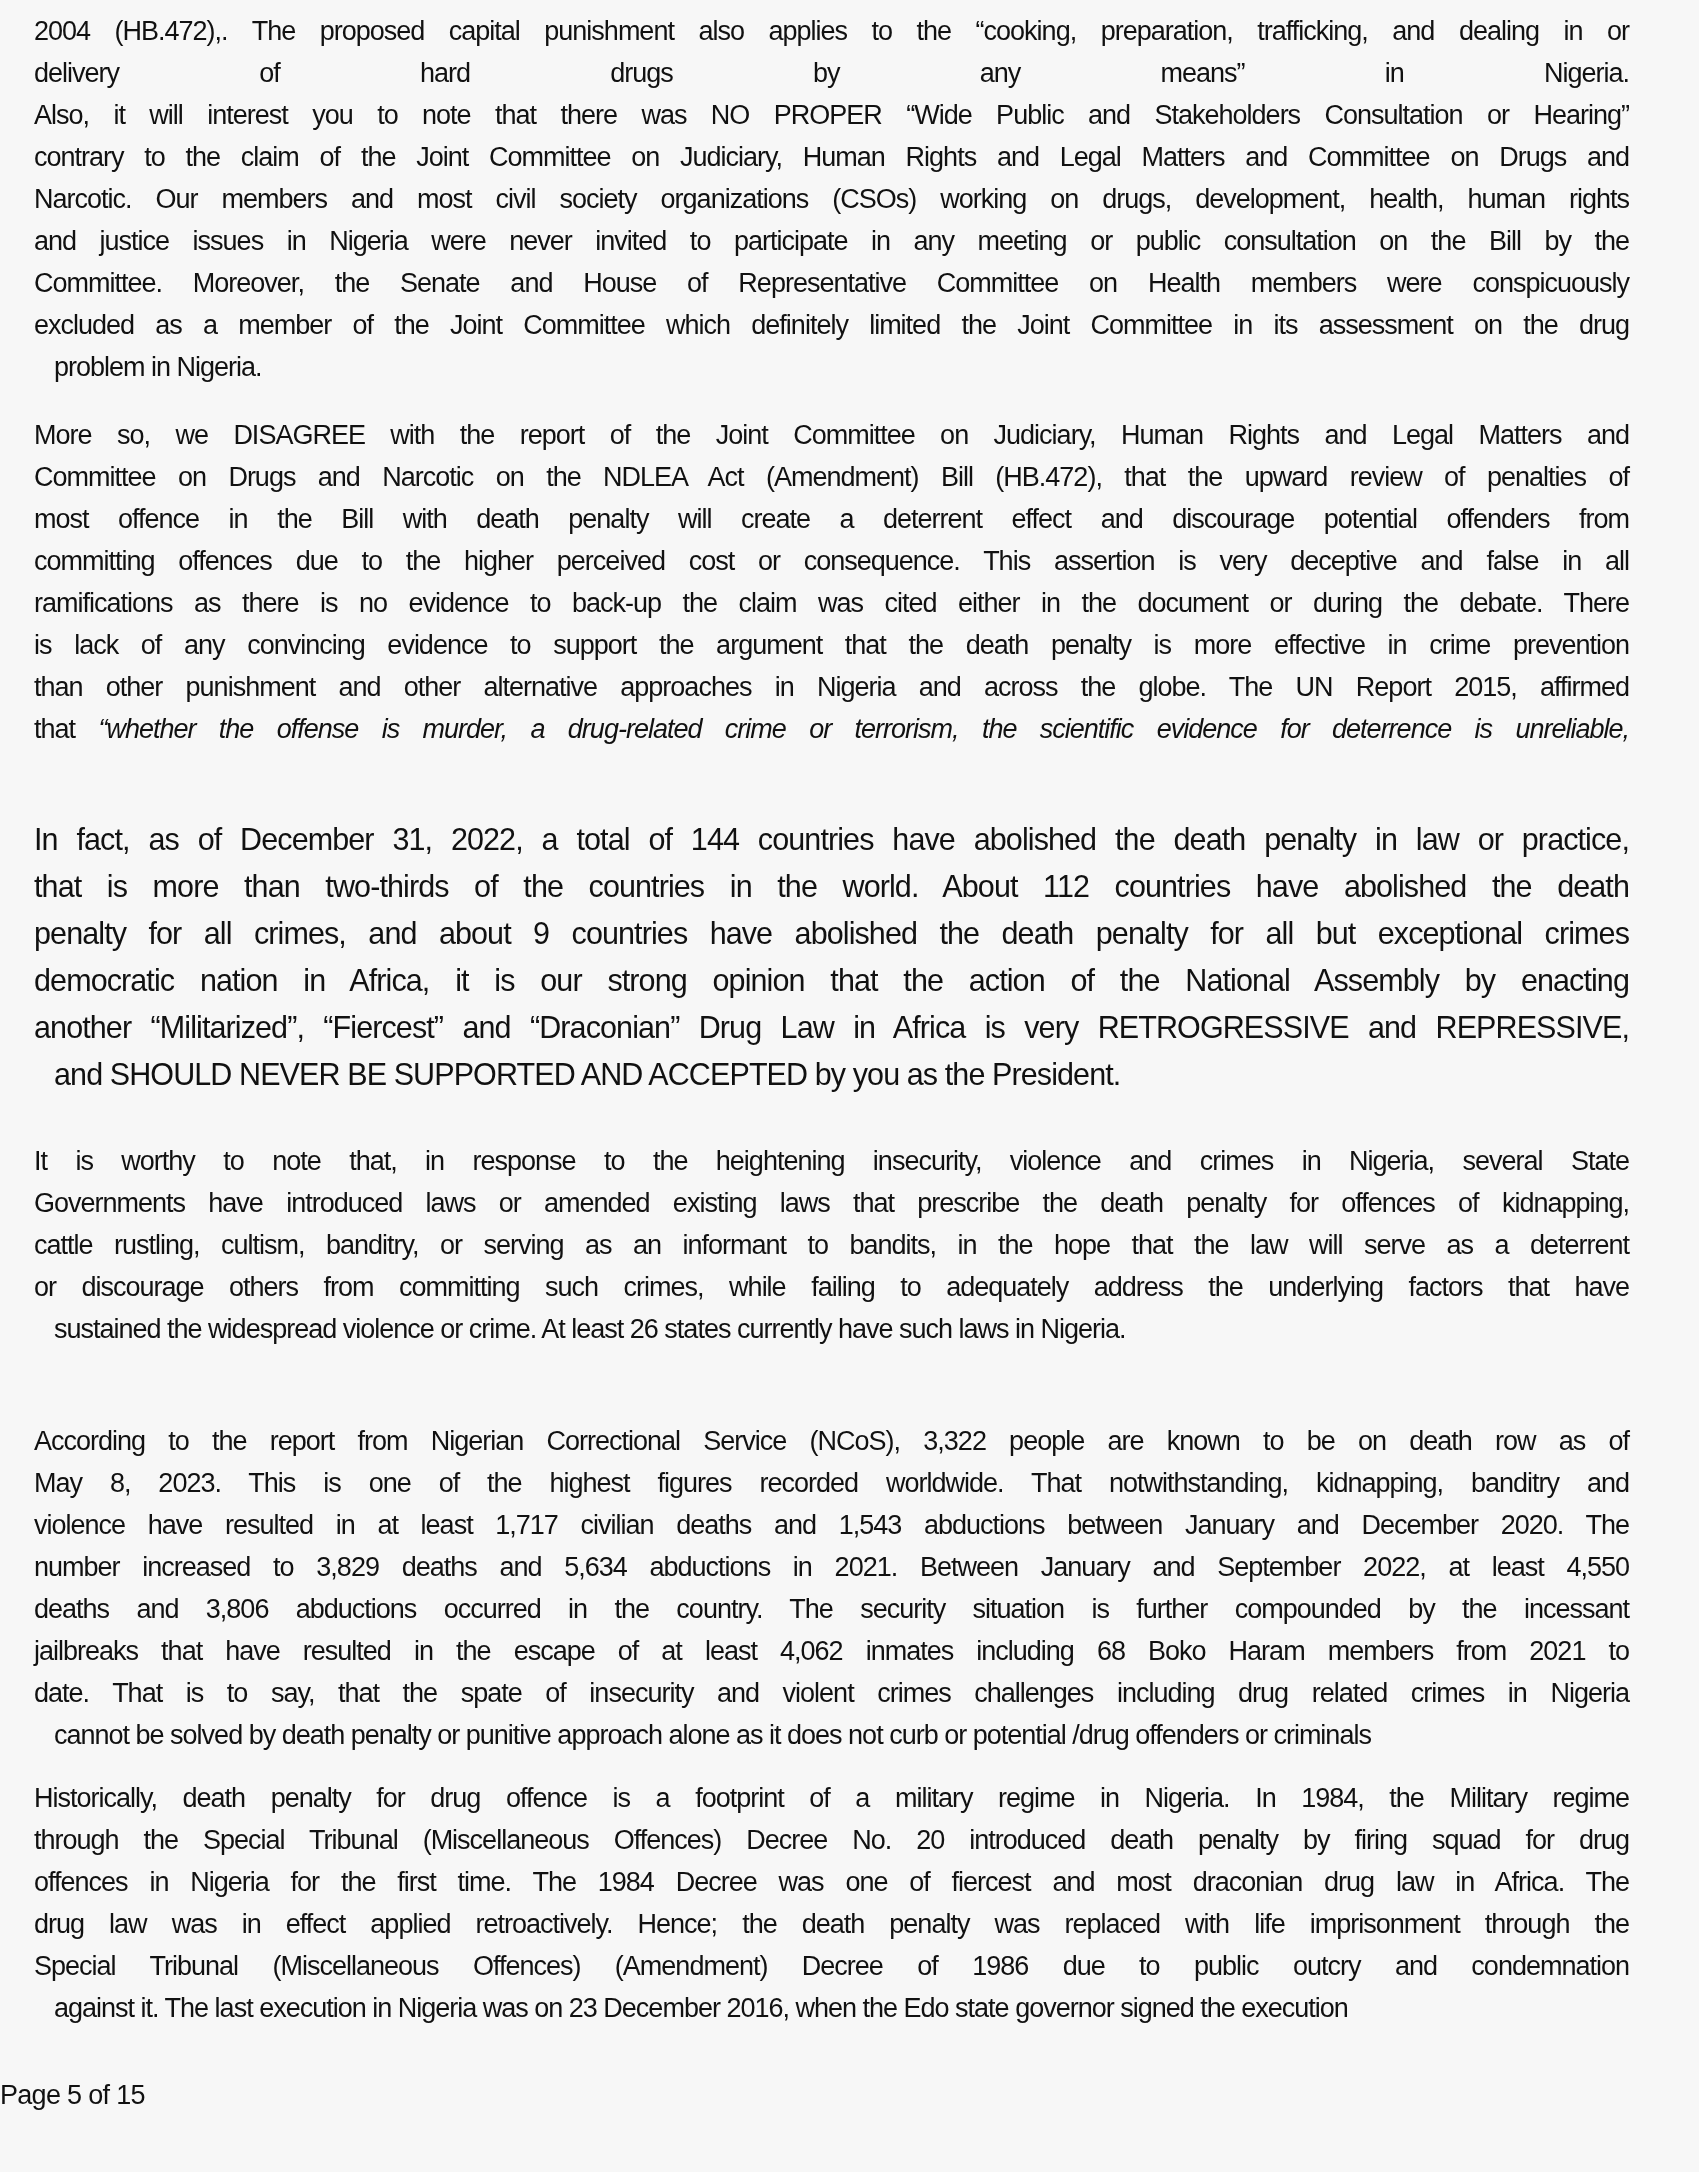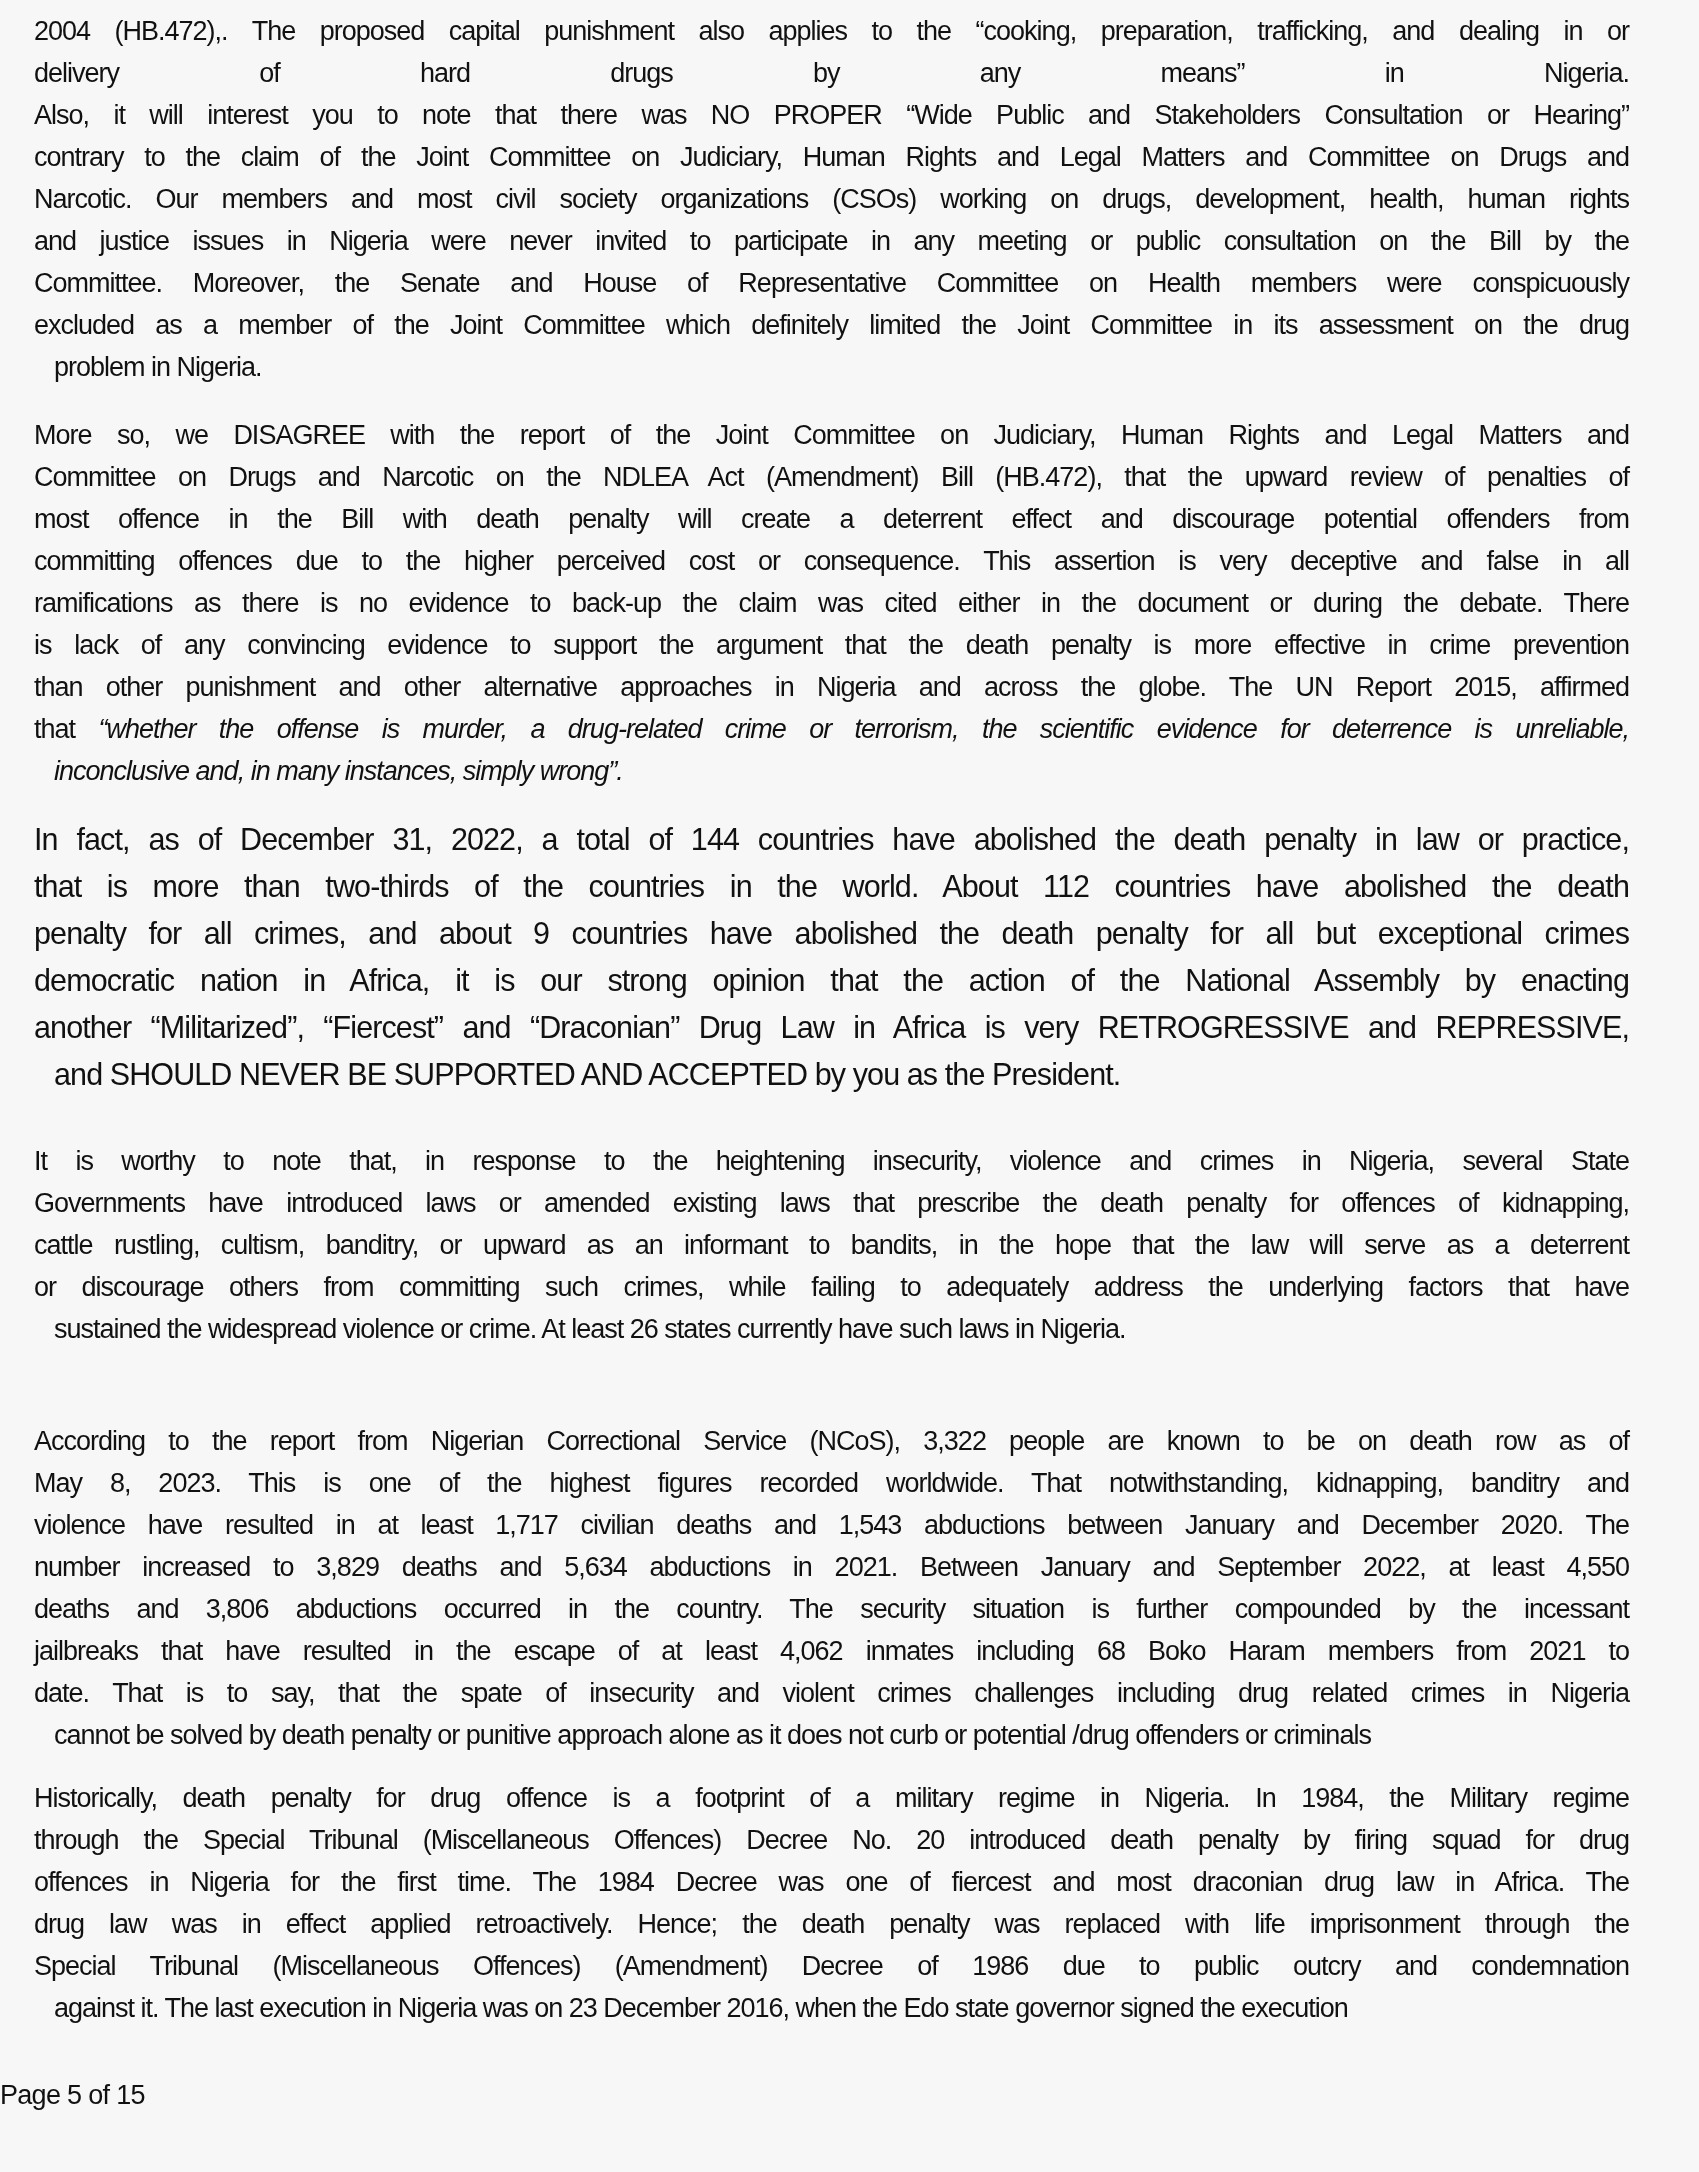--- a/index.html
+++ b/index.html
@@ -48,34 +48,33 @@
     </div>
   <div class="para sm" style="top:414px">
       <span class="line"><span>More so, we </span><b>DISAGREE</b><span> with the report of the Joint Committee on Judiciary, Human Rights and Legal Matters and</span></span>
       <span class="line"><span>Committee on Drugs and Narcotic on the NDLEA Act (Amendment) Bill (HB.472), that the upward review of penalties of</span></span>
       <span class="line"><span>most offence in the Bill with death penalty will create a deterrent effect and discourage potential offenders from</span></span>
       <span class="line"><span>committing offences due to the higher perceived cost or consequence. This assertion is very deceptive and false in all</span></span>
       <span class="line"><span>ramifications as there is no evidence to back-up the claim was cited either in the document or during the debate. There</span></span>
       <span class="line"><span>is lack of any convincing evidence to support the argument that the death penalty is more effective in crime prevention</span></span>
       <span class="line"><span>than other punishment and other alternative approaches in Nigeria and across the globe. The UN Report 2015, affirmed</span></span>
       <span class="line"><span>that </span><i>“whether the offense is murder, a drug-related crime or terrorism, the scientific evidence for deterrence is unreliable,</i></span>
-      <span class="line last"><i>inconclusive and, in many instances, simply wrong”.</i></span>
     </div>
   <div class="para lg" style="top:816px">
       <span class="line"><span>In fact, as of December 31, 2022</span><b>, a total of 144 countries have abolished the death penalty in law or practice</b><span>,</span></span>
       <span class="line"><span>that is more than two-thirds of the countries in the world. About 112 countries have abolished the death</span></span>
       <span class="line"><span>penalty for all crimes, and about 9 countries have abolished the death penalty for all but exceptional crimes</span></span>
       <span class="line"><span>democratic nation in Africa, it is our strong opinion that the action of the National Assembly by enacting</span></span>
       <span class="line"><span>another </span><b>“Militarized”, “Fiercest” and “Draconian” Drug Law in Africa</b><span> is very </span><b>RETROGRESSIVE</b><span> and </span><b>REPRESSIVE</b><span>,</span></span>
       <span class="line last"><span>and </span><b>SHOULD NEVER BE SUPPORTED AND ACCEPTED</b><span> by you as the President.</span></span>
     </div>
   <div class="para sm" style="top:1140px">
       <span class="line"><span>It is worthy to note that, in response to the heightening insecurity, violence and crimes in Nigeria, several State</span></span>
       <span class="line"><span>Governments have introduced laws or amended existing laws that prescribe the death penalty for offences of kidnapping,</span></span>
-      <span class="line"><span>cattle rustling, cultism, banditry, or upward as an informant to bandits, in the hope that the law will serve as a deterrent</span></span>
+      <span class="line"><span>cattle rustling, cultism, banditry, or serving as an informant to bandits, in the hope that the law will serve as a deterrent</span></span>
       <span class="line"><span>or discourage others from committing such crimes, while failing to adequately address the underlying factors that have</span></span>
       <span class="line last"><span>sustained the widespread violence or crime. At least 26 states currently have such laws in Nigeria.</span></span>
     </div>
   <div class="para sm" style="top:1420px">
       <span class="line"><span> According to the report from Nigerian Correctional Service (NCoS), 3,322 people are known to be on death row as of</span></span>
       <span class="line"><span>May 8, 2023. This is one of the highest figures recorded worldwide. That notwithstanding, kidnapping, banditry and</span></span>
       <span class="line"><span>violence have resulted in at least 1,717 civilian deaths and 1,543 abductions between January and December 2020. The</span></span>
       <span class="line"><span>number increased to 3,829 deaths and 5,634 abductions in 2021. Between January and September 2022, at least 4,550</span></span>
       <span class="line"><span>deaths and 3,806 abductions occurred in the country. The security situation is further compounded by the incessant</span></span>
       <span class="line"><span>jailbreaks that have resulted in the escape of at least 4,062 inmates including 68 Boko Haram members from 2021 to</span></span>

